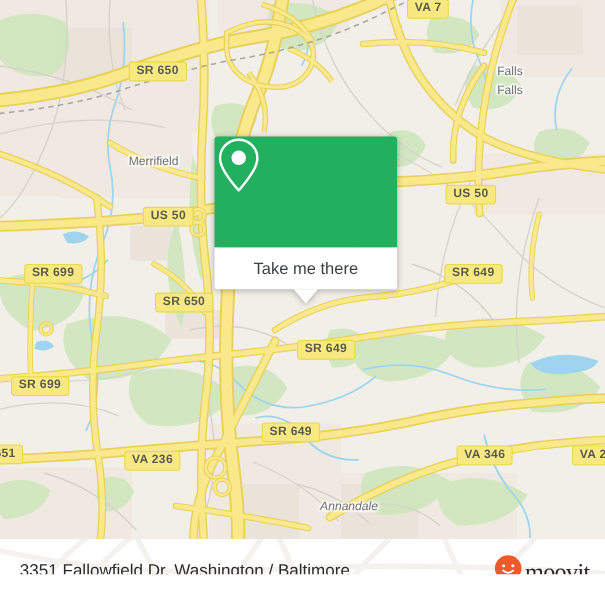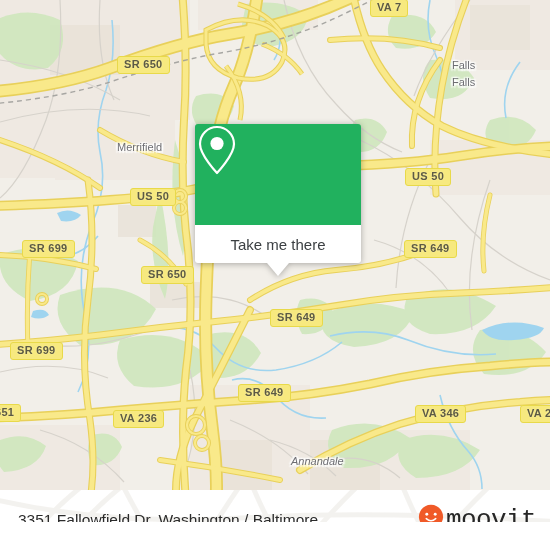--- a/index.html
+++ b/index.html
@@ -117,26 +117,26 @@
     white-space:nowrap;
     flex:1;
   }
   #logo{
     position:relative;
     display:flex;align-items:center;gap:1px;
   }
   #logo-pin{width:26px;height:32px;display:block;}
   #logo-word{
     color:#262626;
-    font-size:26px;
+    font-size:22px;
     font-weight:normal;
     letter-spacing:-0.6px;
     line-height:30px;
     margin-left:1px;
-    font-family:Liberation Mono, monospace;
+    font-family:Liberation Serif, serif;
   }
 </style>
 </head>
 <body>
 
 <div id="app">
 
   <div id="map">
 
     <svg width="550" height="490" viewBox="0 0 550 490">

